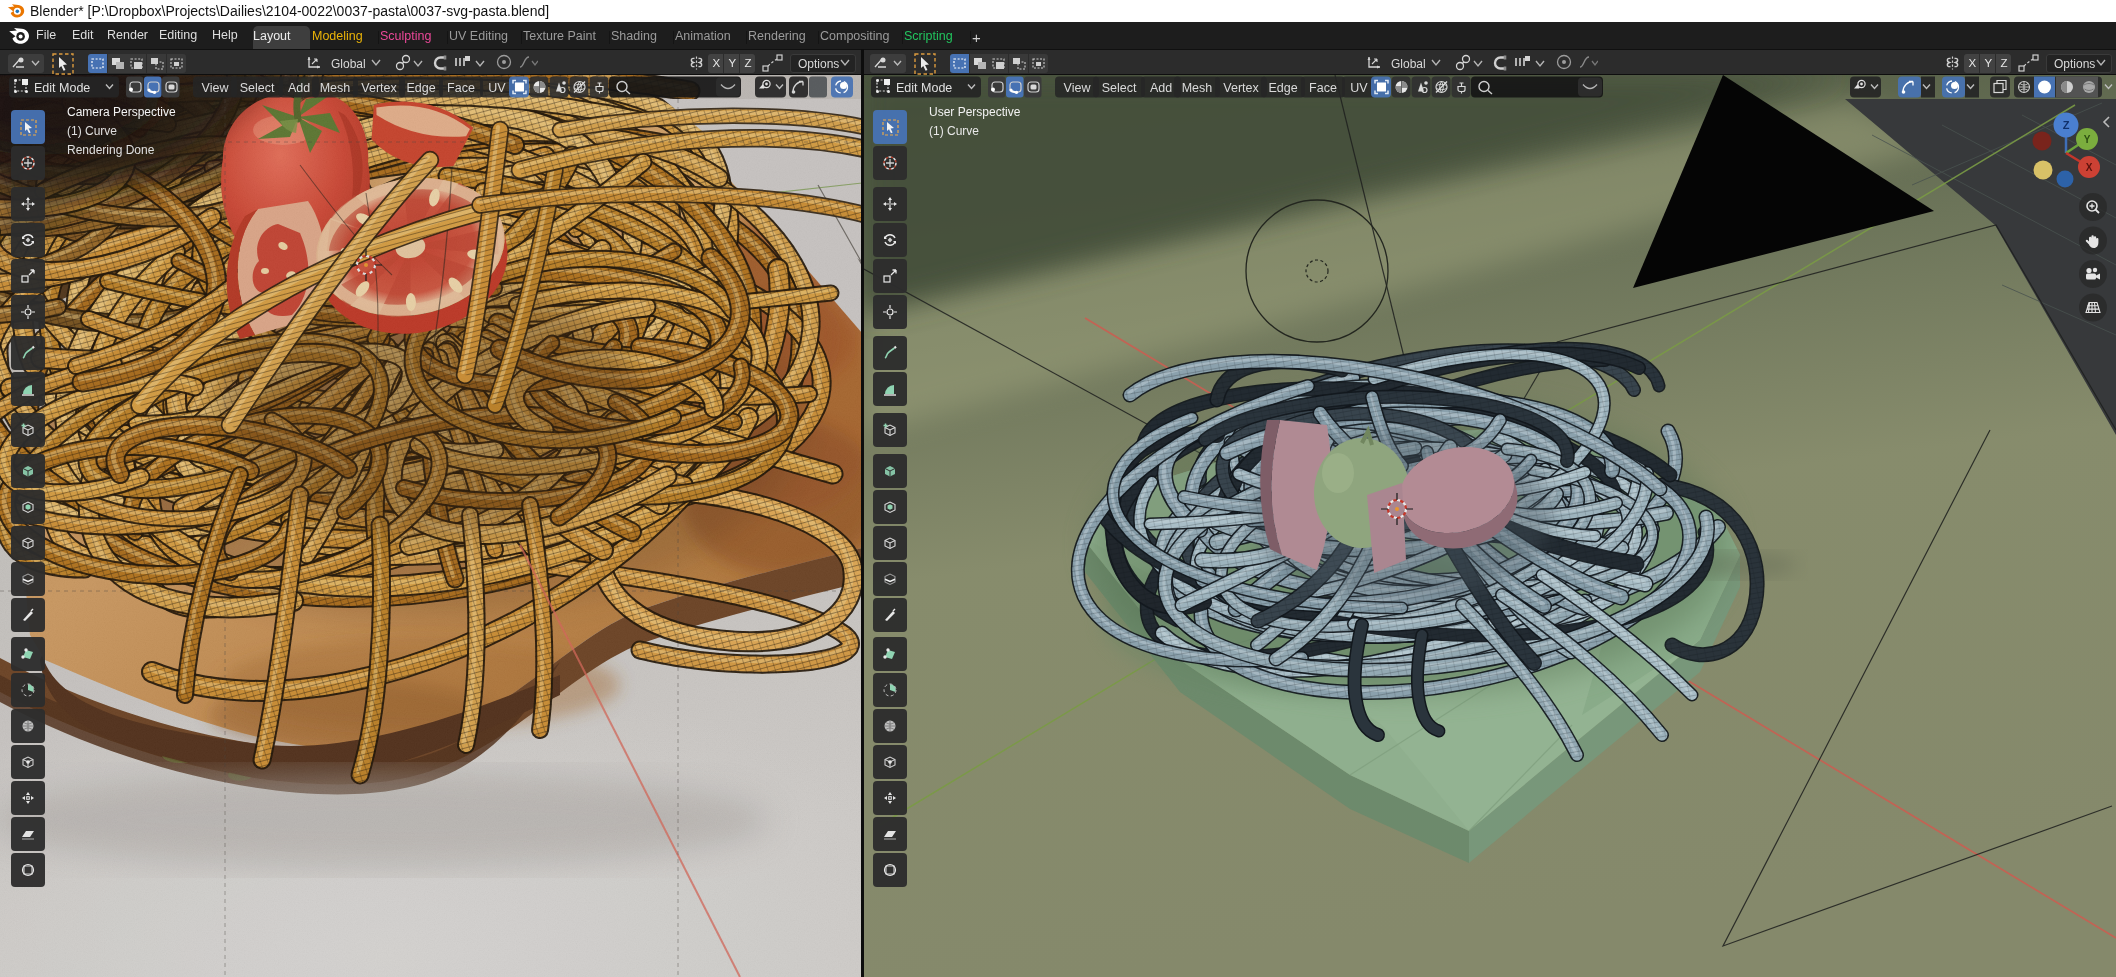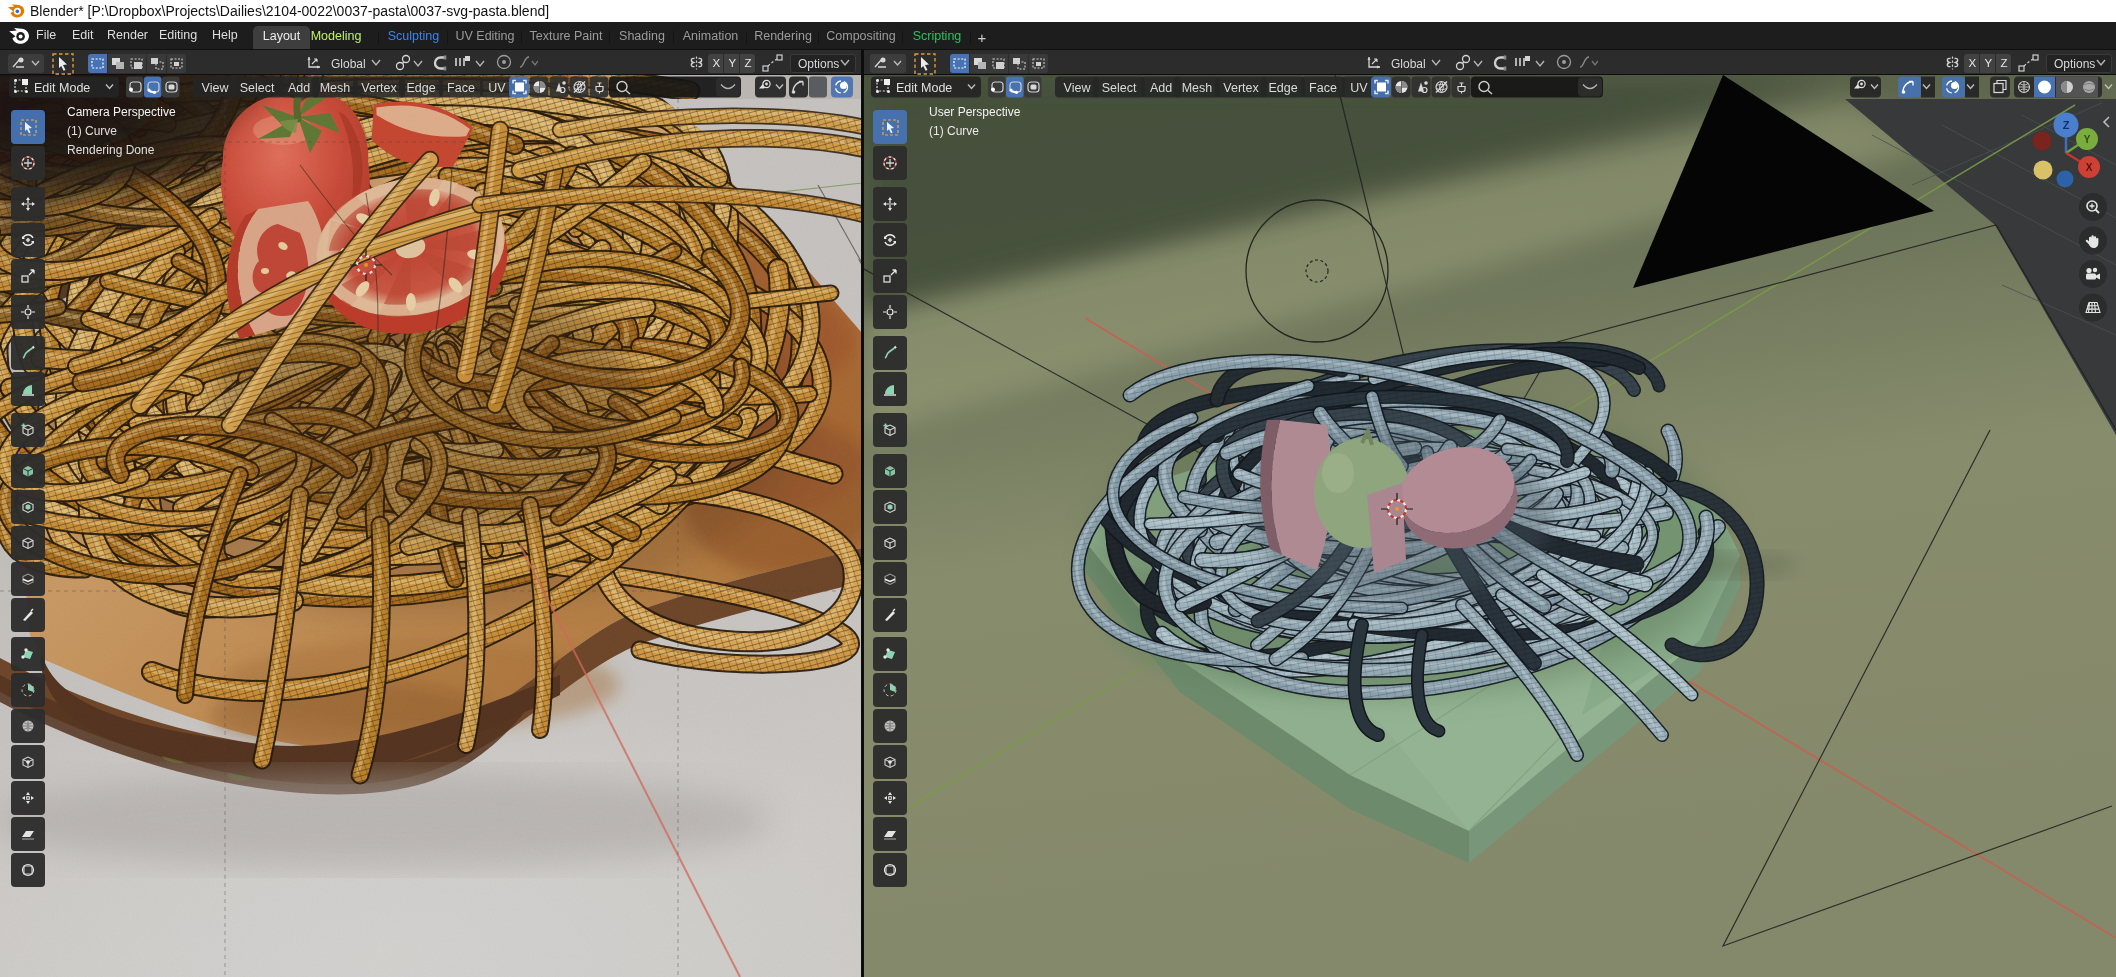--- a/index.html
+++ b/index.html
@@ -1,21 +1,21 @@
 <!DOCTYPE html>
 <html><head><meta charset="utf-8"><style>
 * { margin:0; padding:0; box-sizing:border-box; }
 html,body { width:2116px; height:977px; overflow:hidden; background:#1d1d1d;
   font-family:"Liberation Sans", sans-serif; }
 .abs { position:absolute; }
 #title { position:absolute; left:0; top:0; width:2116px; height:22px; background:#fff; }
 #title span { position:absolute; left:30px; top:3px; font-size:14px; color:#111; }
 #menubar { position:absolute; left:0; top:22px; width:2116px; height:27px; background:#1d1d1d; }
 .mn { position:absolute; top:6px; font-size:12.5px; color:#dedede; }
-.tab { position:absolute; top:7px; font-size:12.5px; text-align:center; }
+.tab { position:absolute; top:7px; font-size:12.5px; text-align:left; }
 #ts { position:absolute; left:0; top:49px; width:2116px; height:26px; background:#2c2c2c; border-top:1px solid #101010; border-bottom:1px solid #0e0e0e; }
 .tsb { position:absolute; top:4px; height:19px; background:#3d3d3d; border-radius:3px; }
 .tst { position:absolute; top:7px; font-size:12px; color:#d8d8d8; }
 #vsep { position:absolute; left:861px; top:49px; width:3px; height:928px; background:#0d0d0d; }
 svg { display:block; }
 </style></head>
 <body>
 <div id="title">
     <svg class="abs" style="left:7px;top:3px" width="18" height="16" viewBox="0 0 22 18">
 <path d="M7.5 9.2 L1.2 4.3 L8.8 3.6 L6 .9 L13.8 1.8 C18 2.3 21 5.4 21 9 C21 13.4 17 16.8 12.3 16.8 C8.6 16.8 5.3 14.6 4.5 11.3 Z" fill="#ea7600"></path>
@@ -31,23 +31,23 @@
       <circle cx="12.6" cy="9.4" r="2" fill="#fff"></circle>
     </svg>
     <span class="mn" style="left:36px">File</span>
     <span class="mn" style="left:72px">Edit</span>
     <span class="mn" style="left:107px">Render</span>
     <span class="mn" style="left:159px">Editing</span>
     <span class="mn" style="left:212px">Help</span>
     <div class="abs" style="left:253px;top:4px;width:57px;height:23px;background:#3e3e3e;border-radius:5px 5px 0 0"></div>
     <span class="tab" style="left:253px;width:57px;color:#ededed">Layout</span>
     <div class="abs" style="left:378px;top:9px;width:1px;height:13px;background:#141414"></div>
-    <span class="tab" style="left:303px;width:66px;color:#bef264">Modeling</span>
+    <span class="tab" style="left:312px;width:66px;color:#eab308">Modeling</span>
     <div class="abs" style="left:447px;top:9px;width:1px;height:13px;background:#141414"></div>
-    <span class="tab" style="left:380px;width:67px;color:#3b82f6">Sculpting</span>
+    <span class="tab" style="left:380px;width:67px;color:#ec4899">Sculpting</span>
     <div class="abs" style="left:521px;top:9px;width:1px;height:13px;background:#141414"></div>
     <span class="tab" style="left:449px;width:72px;color:#9b9b9b">UV Editing</span>
     <div class="abs" style="left:609px;top:9px;width:1px;height:13px;background:#141414"></div>
     <span class="tab" style="left:523px;width:86px;color:#9b9b9b">Texture Paint</span>
     <div class="abs" style="left:673px;top:9px;width:1px;height:13px;background:#141414"></div>
     <span class="tab" style="left:611px;width:62px;color:#9b9b9b">Shading</span>
     <div class="abs" style="left:746px;top:9px;width:1px;height:13px;background:#141414"></div>
     <span class="tab" style="left:675px;width:71px;color:#9b9b9b">Animation</span>
     <div class="abs" style="left:818px;top:9px;width:1px;height:13px;background:#141414"></div>
     <span class="tab" style="left:748px;width:70px;color:#9b9b9b">Rendering</span>

